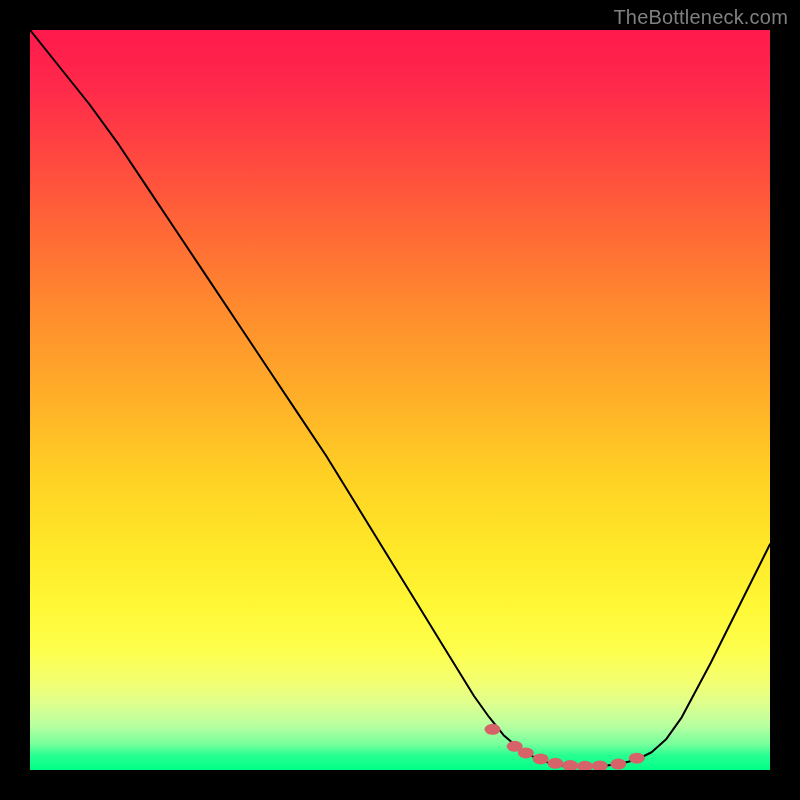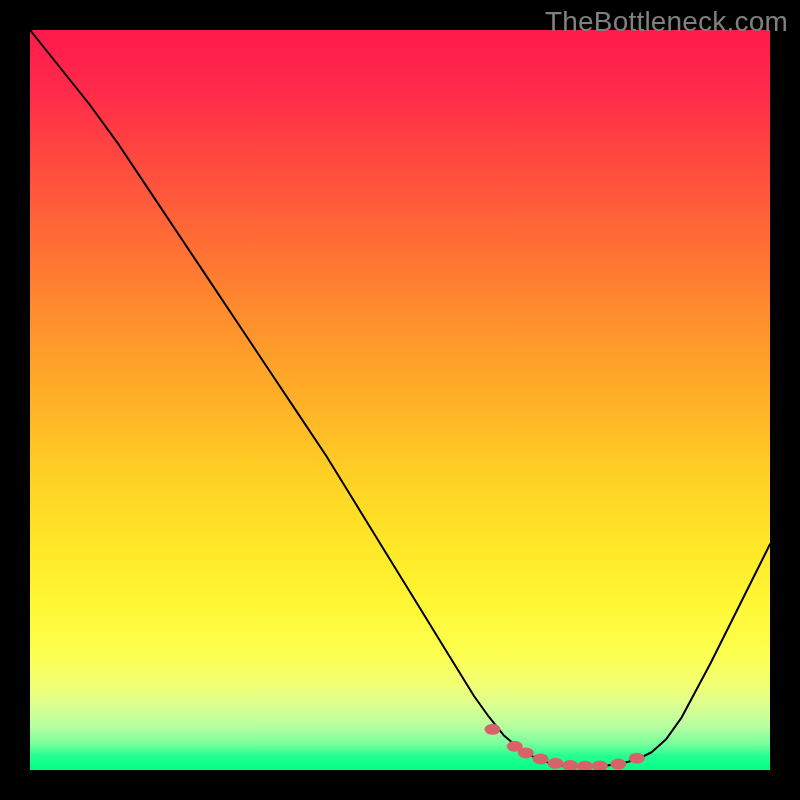--- a/index.html
+++ b/index.html
@@ -8,21 +8,21 @@
     position: relative;
     width: 800px;
     height: 800px;
     background: #000;
   }
   .watermark {
     position: absolute;
     top: 6px;
     right: 12px;
     font-family: Arial, Helvetica, sans-serif;
-    font-size: 28px;
+    font-size: 20px;
     color: #808080;
     z-index: 30;
     letter-spacing: 0.2px;
   }
   .plot-area {
     position: absolute;
     left: 30px;
     top: 30px;
     width: 740px;
     height: 740px;

